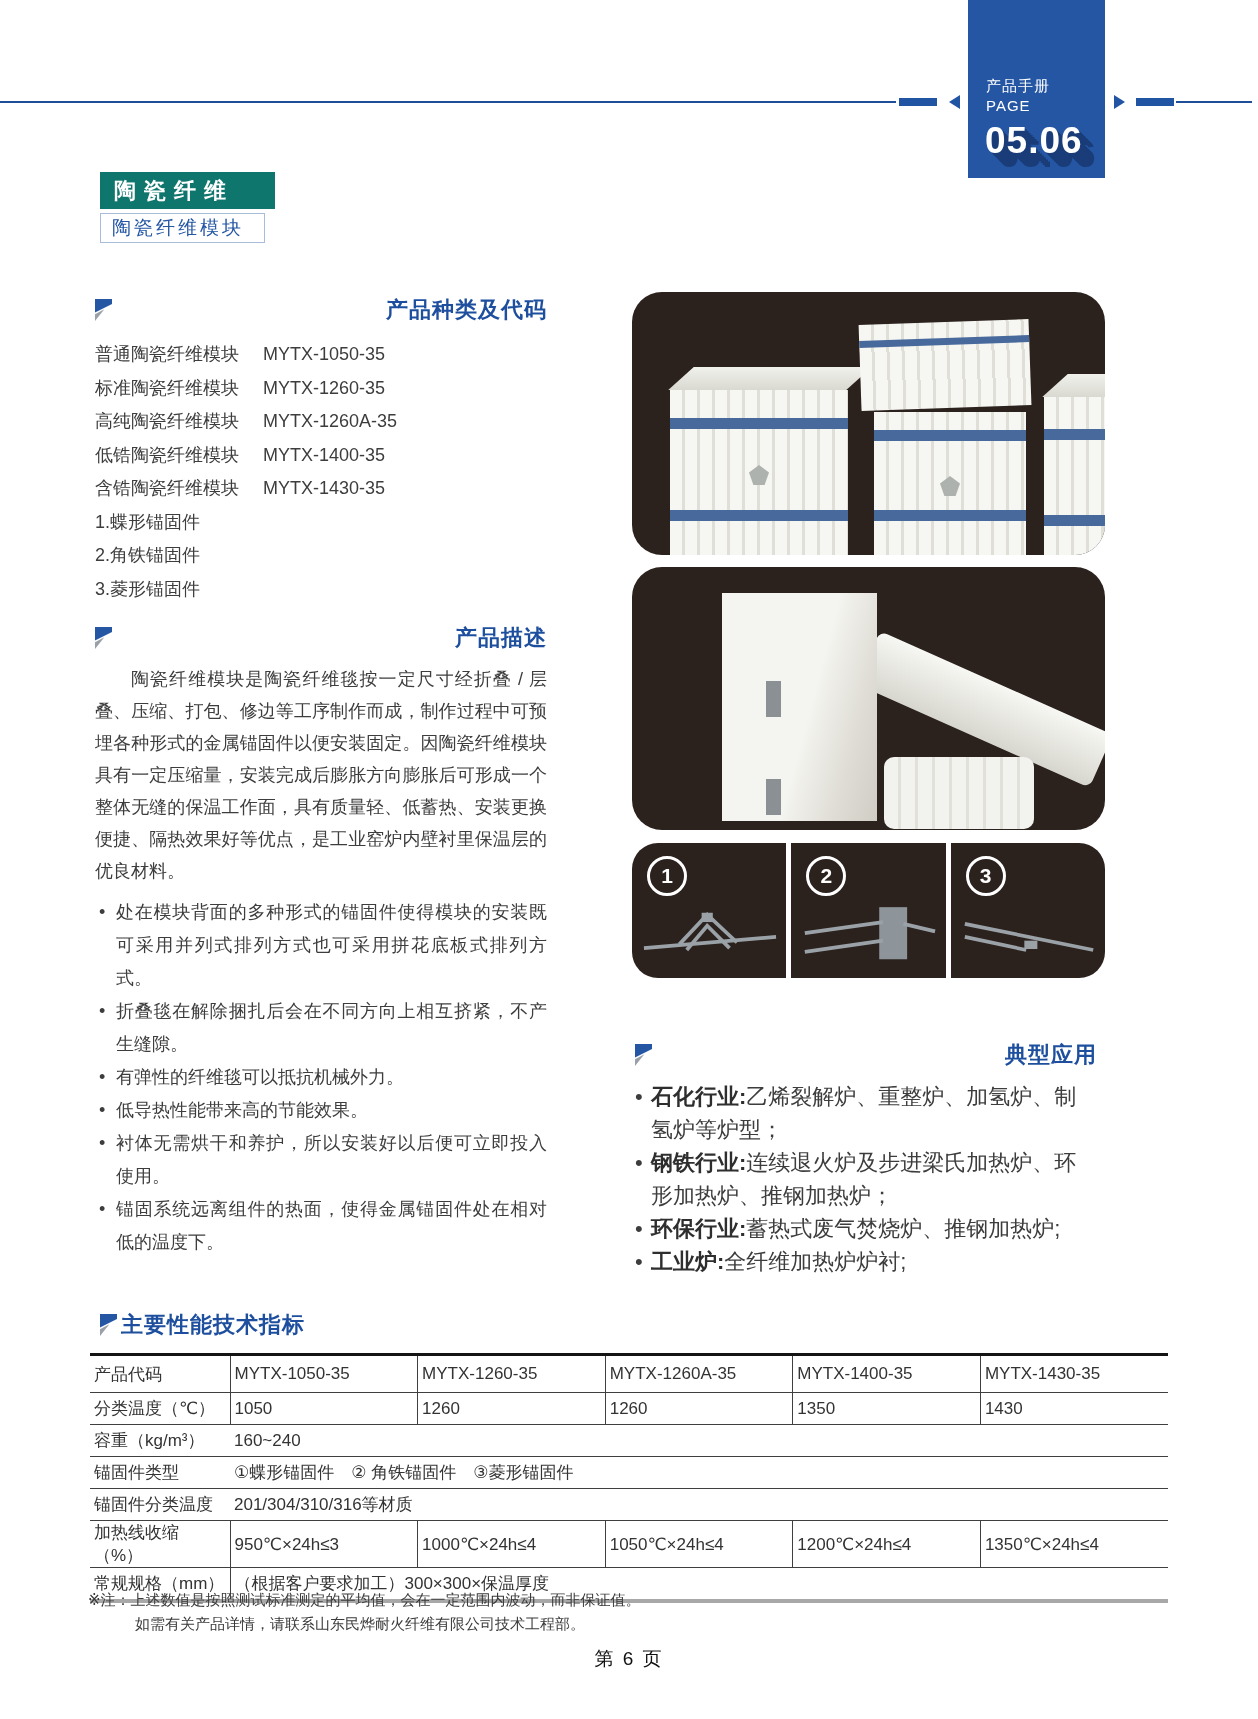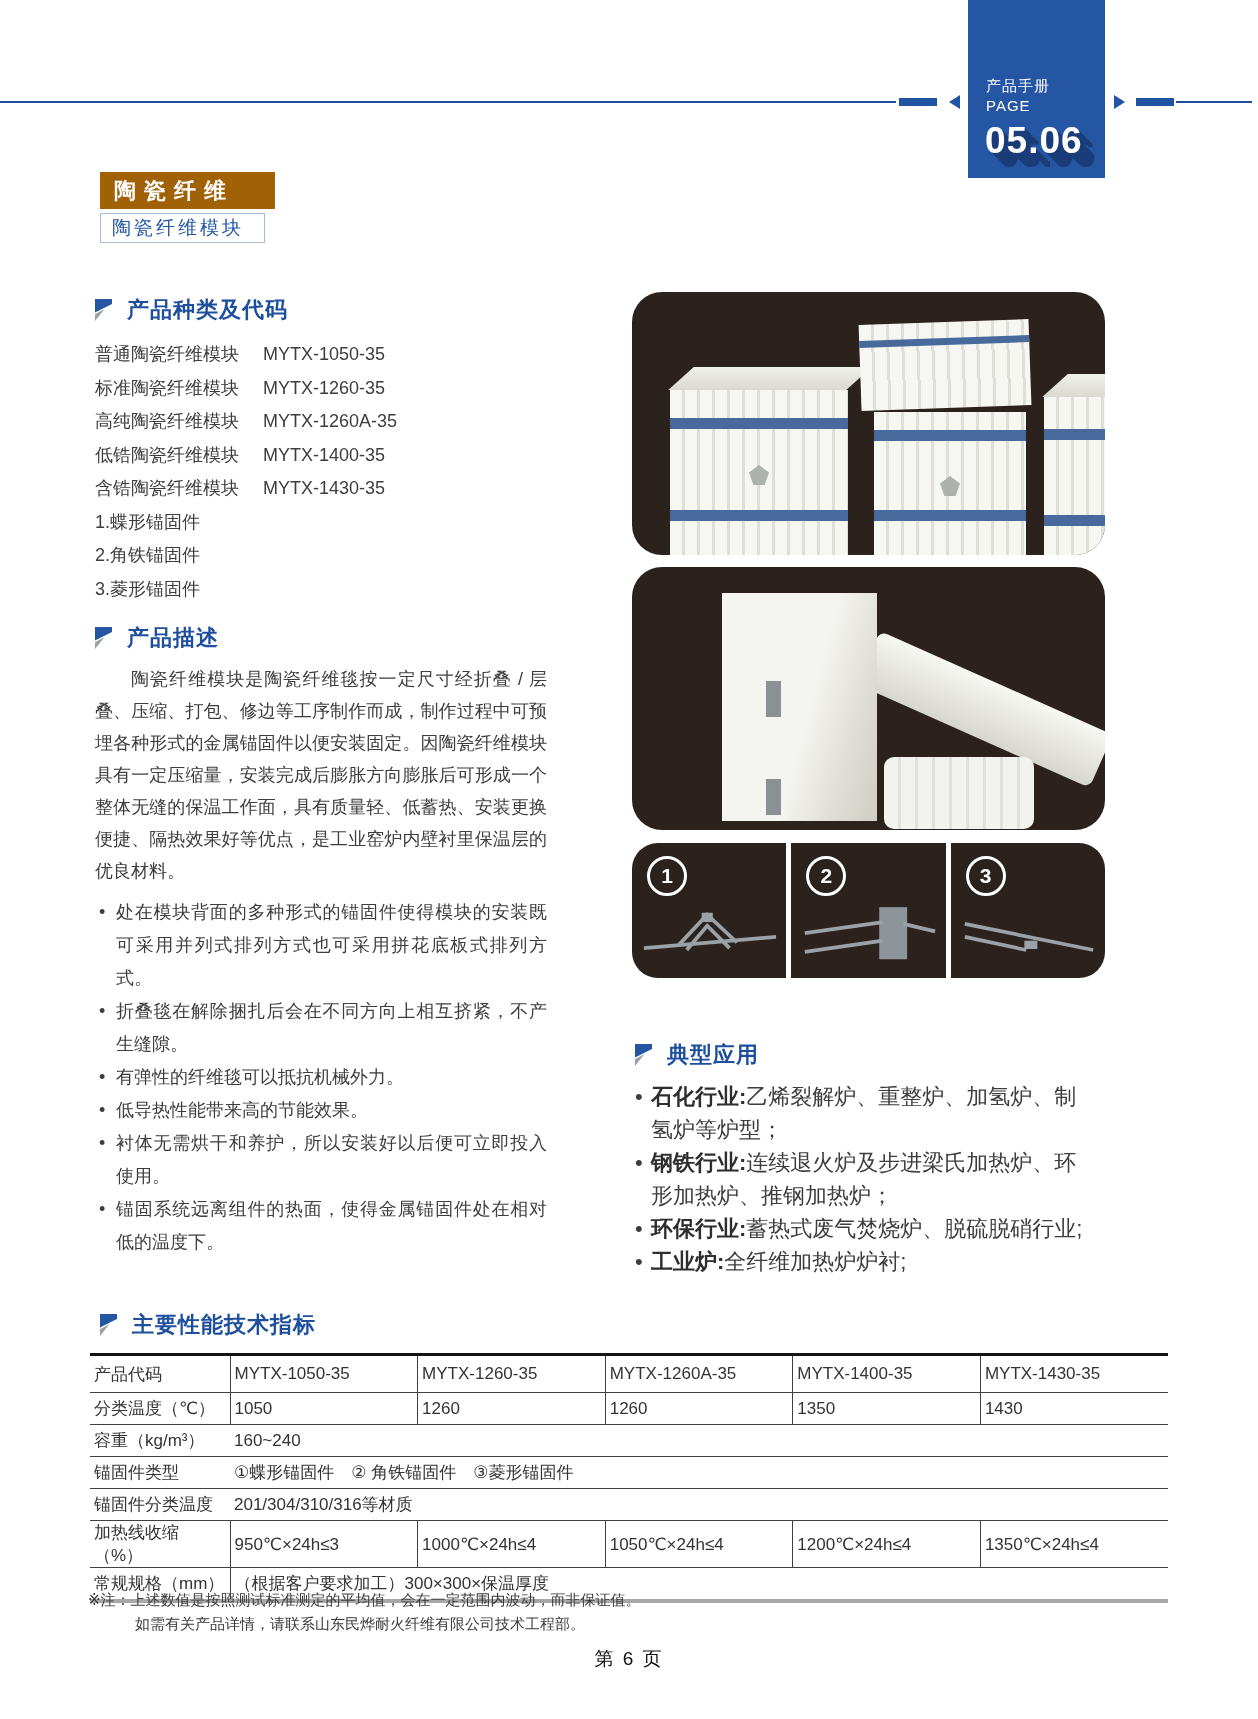--- a/index.html
+++ b/index.html
@@ -25,29 +25,29 @@
   
   .page-tab { left:968px; top:0; width:137px; height:178px; background:#2456a4;
               color:#fff; overflow:hidden; }
   .tab-meta { margin:76px 0 0 18px; font-size:15px; line-height:20px; letter-spacing:1px; }
   .tab-num  { margin:4px 0 0 17px; font-size:37px; font-weight:bold; letter-spacing:1px;
               text-shadow:2px 2px 0 #1a3d79,4px 4px 0 #1a3d79,6px 6px 0 #1a3d79,
                           8px 8px 0 #1a3d79,10px 10px 0 #1a3d79,12px 12px 0 #1a3d79,
                           14px 14px 0 #1a3d79; }
 
   
-  .badge-cat { left:100px; top:172px; width:161px; height:37px; background:#a16207;
+  .badge-cat { left:100px; top:172px; width:161px; height:37px; background:#0f766e;
                color:#fff; font-size:22px; font-weight:bold; letter-spacing:8px;
                line-height:37px; padding-left:14px; }
   .badge-sub { left:100px; top:213px; width:152px; height:28px; border:1px solid #a9bcd9;
                color:#2456a4; font-size:19px; letter-spacing:3px; line-height:28px;
                padding-left:11px; }
 
   
-  .sec-head { display:flex; align-items:center; gap:15px; }
+  .sec-head { display:flex; align-items:center; gap:4px;justify-content:space-between; }
   .sec-title { color:#1d4f9e; font-size:22px; font-weight:bold; letter-spacing:1px; }
   .flag-icon { width:17px; height:26px; flex:0 0 17px; }
 
   
   .col-left { left:95px; top:295px; width:452px; }
   .product-list { margin-top:13px; }
   .product-row { display:flex; line-height:33.5px; font-size:18px; color:#3d3d3d;align-items:flex-end; }
   .p-name { width:168px; }
   .anchor-line { line-height:33.5px; font-size:18px; color:#3d3d3d; }
   .mt { margin-top:17px; }
@@ -268,21 +268,21 @@
       <span class="sec-title">典型应用</span>
     </div>
     <div class="app-list">
       <div class="app-li">
         <b>石化行业:</b><span>乙烯裂解炉、重整炉、加氢炉、制氢炉等炉型；</span>
       </div>
       <div class="app-li">
         <b>钢铁行业:</b><span>连续退火炉及步进梁氏加热炉、环形加热炉、推钢加热炉；</span>
       </div>
       <div class="app-li">
-        <b>环保行业:</b><span>蓄热式废气焚烧炉、脱硫脱硝行业;</span>
+        <b>环保行业:</b><span>蓄热式废气焚烧炉、推钢加热炉;</span>
       </div>
       <div class="app-li">
         <b>工业炉:</b><span>全纤维加热炉炉衬;</span>
       </div>
     </div>
   </div>
 
   <div class="abs spec-headpos sec-head">
     <svg class="flag-icon" viewBox="0 0 20 26">
       <polygon points="0,0 20,0 20,6 0,16" fill="#2456a4"></polygon>

